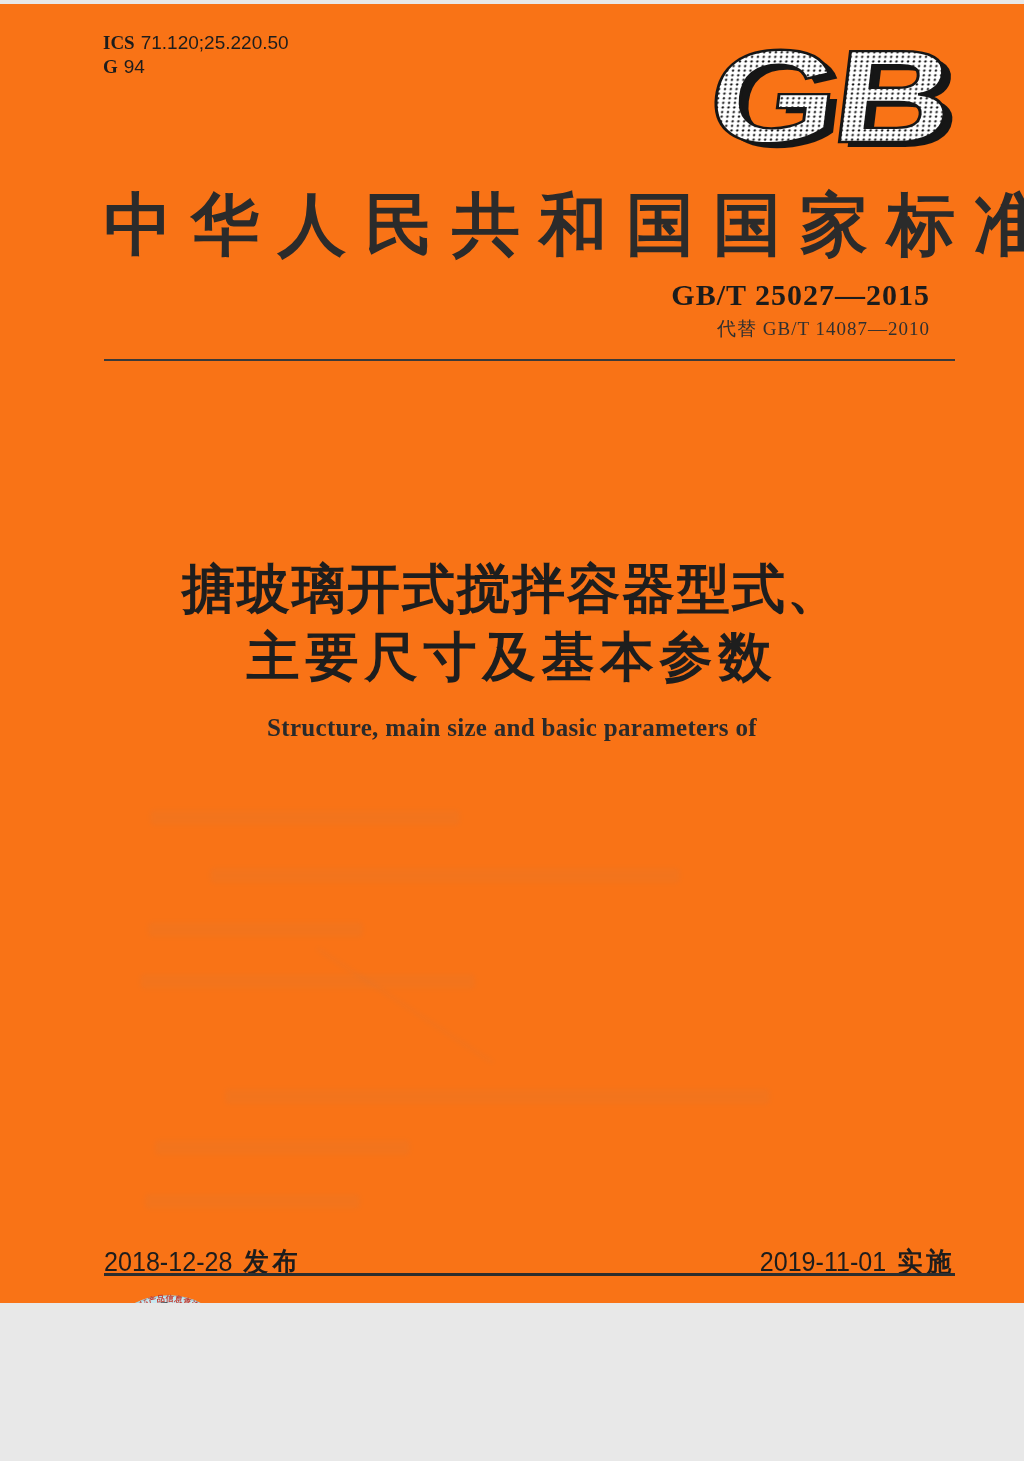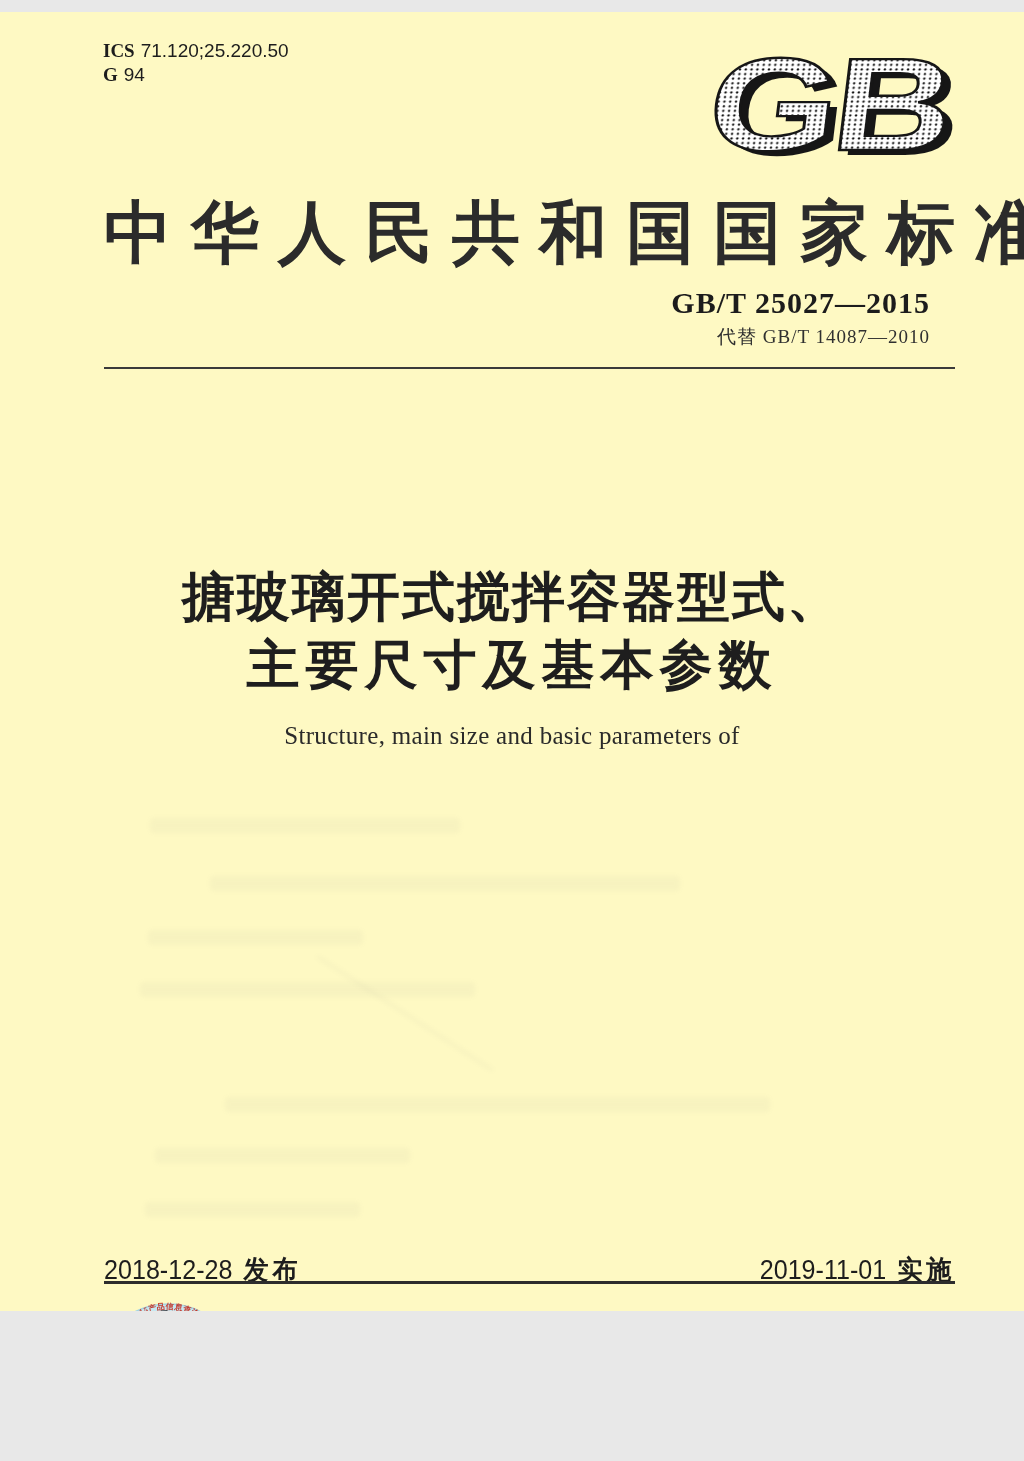--- a/index.html
+++ b/index.html
@@ -1,18 +1,18 @@
 <!DOCTYPE html>
 <html><head>
 <meta charset="utf-8">
 <style>
   html,body{margin:0;padding:0;background:#e8e8e8;}
   #page{
-    position:relative; width:1024px; height:1299px; margin:12px auto;
-    background:#fef9c3; overflow:hidden;
+    position:relative; width:1024px; height:1299px; margin:4px auto;
+    background:#f97316; overflow:hidden;
     font-family:"Liberation Serif", serif; color:#222;
   }
   
   .ics-block{position:absolute; left:103px; top:27px; line-height:24px; font-size:19px; color:#1d1d1d;}
   .ics-block .lbl{font-weight:bold; font-family:"Liberation Serif",serif;}
   .ics-block .code{font-family:"Liberation Sans",sans-serif; margin-left:6px;}
   
   .gb-logo{position:absolute; left:686px; top:32px; width:290px; height:126px;}
   
   .header-title{
@@ -28,21 +28,21 @@
   #rule-bottom{left:104px; top:1269px; width:851px; height:3px; background:#2d2d2d;}
   
   .title-cn{
     position:absolute; left:0; width:1024px; text-align:center;
     font-family:"Liberation Sans",sans-serif; font-weight:bold; color:#1e1e1e; white-space:nowrap;
   }
   #title-cn-1{top:550px; font-size:53px; letter-spacing:2px;}
   #title-cn-2{top:618px; font-size:53px; letter-spacing:6px;}
   .title-en{
     position:absolute; left:0; width:1024px; text-align:center;
-    font-family:"Liberation Serif",serif; font-weight:normal; font-size:25px; color:#2a2a2a; letter-spacing:.3px;
+    font-family:"Liberation Serif",serif; font-weight:bold; font-size:25px; color:#2a2a2a; letter-spacing:.3px;
   }
   #title-en-1{top:710px;}
   #title-en-2{top:747px;}
   
   .date{position:absolute; top:1240px; font-family:"Liberation Sans",sans-serif; font-size:27px; color:#1d1d1d; white-space:nowrap;}
   #date-left{left:104px; transform:scaleX(.93); transform-origin:left;}
   #date-right{right:69px; transform:scaleX(.93); transform-origin:right;}
   .date .dlabel{margin-left:12px; font-weight:bold; letter-spacing:4px;}
   
   .publisher{position:absolute; left:318px; width:345px; font-weight:bold; color:#1e1e1e; white-space:nowrap; font-family:"Liberation Serif",serif;}

